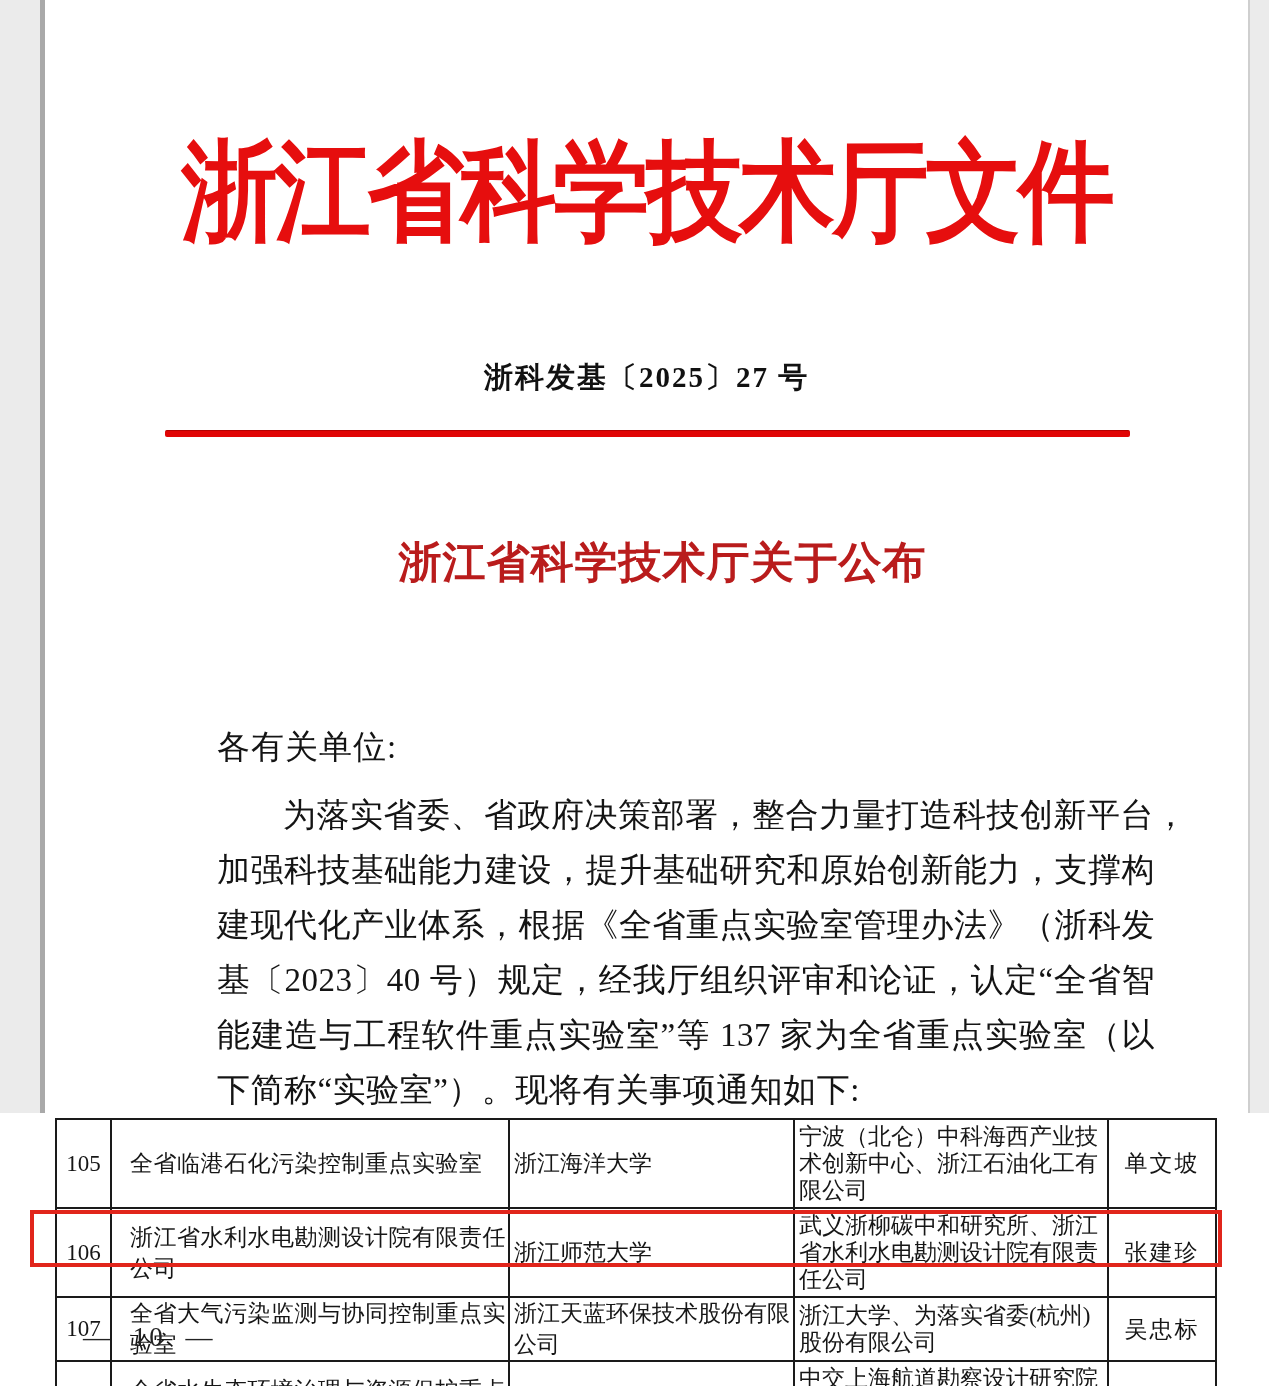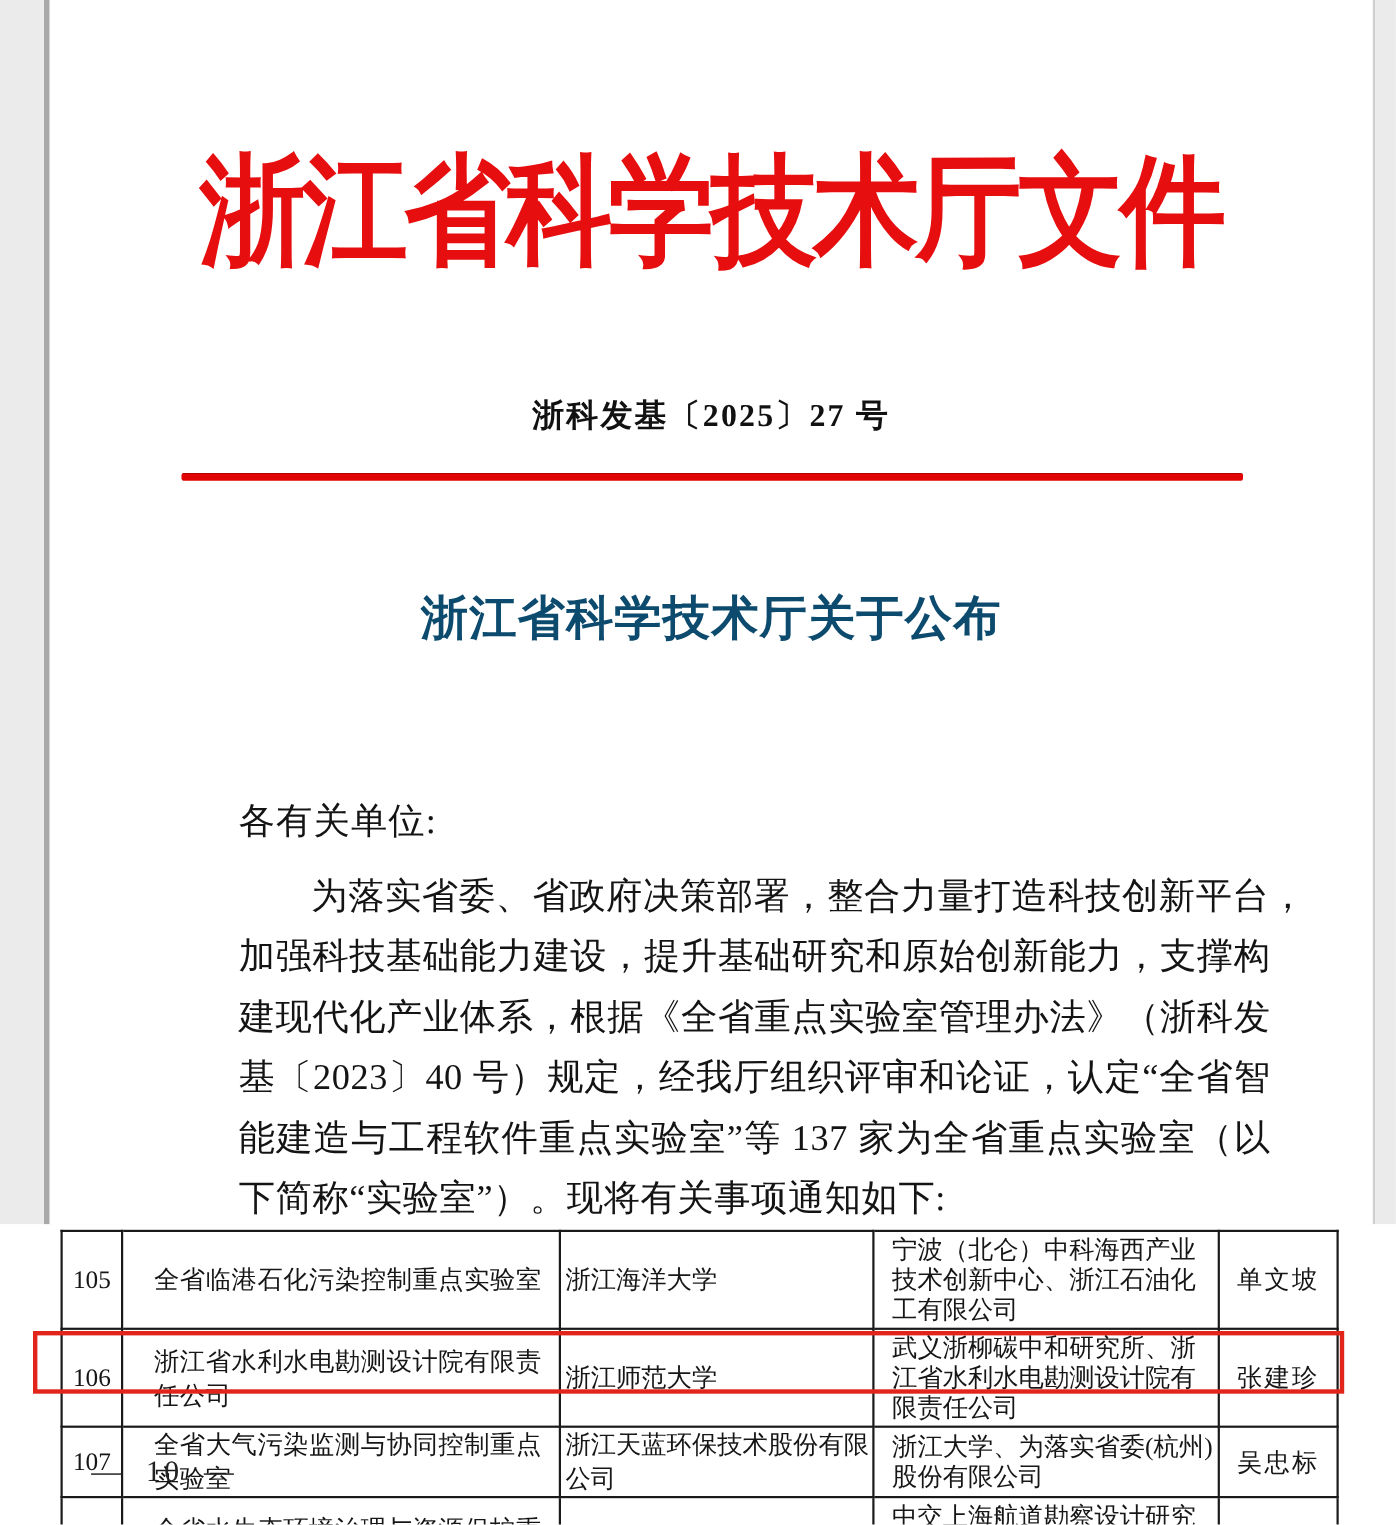--- a/index.html
+++ b/index.html
@@ -43,25 +43,25 @@
   }
 
   .red-separator {
     position: absolute; left: 120px; top: 430px; width: 965px; height: 7px;
     background: #e00404;
     border-top: 1px solid #b50000;
     border-radius: 2px;
   }
 
   .notice-title {
-    position: absolute; left: 0; top: 528px; width: 100%;
+    position: absolute; left: 16px; top: 528px; width: 100%;
     text-align: center;
     font-size: 43px; font-weight: bold; letter-spacing: 1px;
     line-height: 70px;
-    color: #0c4a6e;
+    color: #b91c1c;
   }
 
   .body-block {
     position: absolute; left: 172px; top: 726px; width: 938px;
     font-size: 33px; color: #141414;
   }
   .salutation {
     line-height: 42px;
     margin-bottom: 20px;
     letter-spacing: 1px;
@@ -94,23 +94,23 @@
     color: #161616;
     vertical-align: middle;
     overflow: hidden;
   }
   col.c-no   { width: 55px; }
   col.c-lab  { width: 398px; }
   col.c-host { width: 285px; }
   col.c-part { width: 314px; }
   col.c-dir  { width: 108px; }
   td.no  { text-align: center; }
-  td.lab { padding-left: 28px; letter-spacing: 0.5px; }
+  td.lab { padding-left: 18px; letter-spacing: 0.5px; }
   td.host{ padding-left: 4px; }
-  td.part{ padding: 3px 4px 3px 16px; font-size: 20px; line-height: 27px; }
+  td.part{ padding: 3px 4px 3px 4px; font-size: 20px; line-height: 27px; }
   td.dir { text-align: center; letter-spacing: 2px; }
   tr.r105 td, tr.r106 td { height: 49px; }
   tr.r107 td, tr.r108 td { height: 54px; }
 
   .highlight-box {
     position: absolute; left: 30px; top: 1210px;
     width: 1192px; height: 57px;
     border: 4px solid #e1251b;
     background: transparent;
     z-index: 5;

